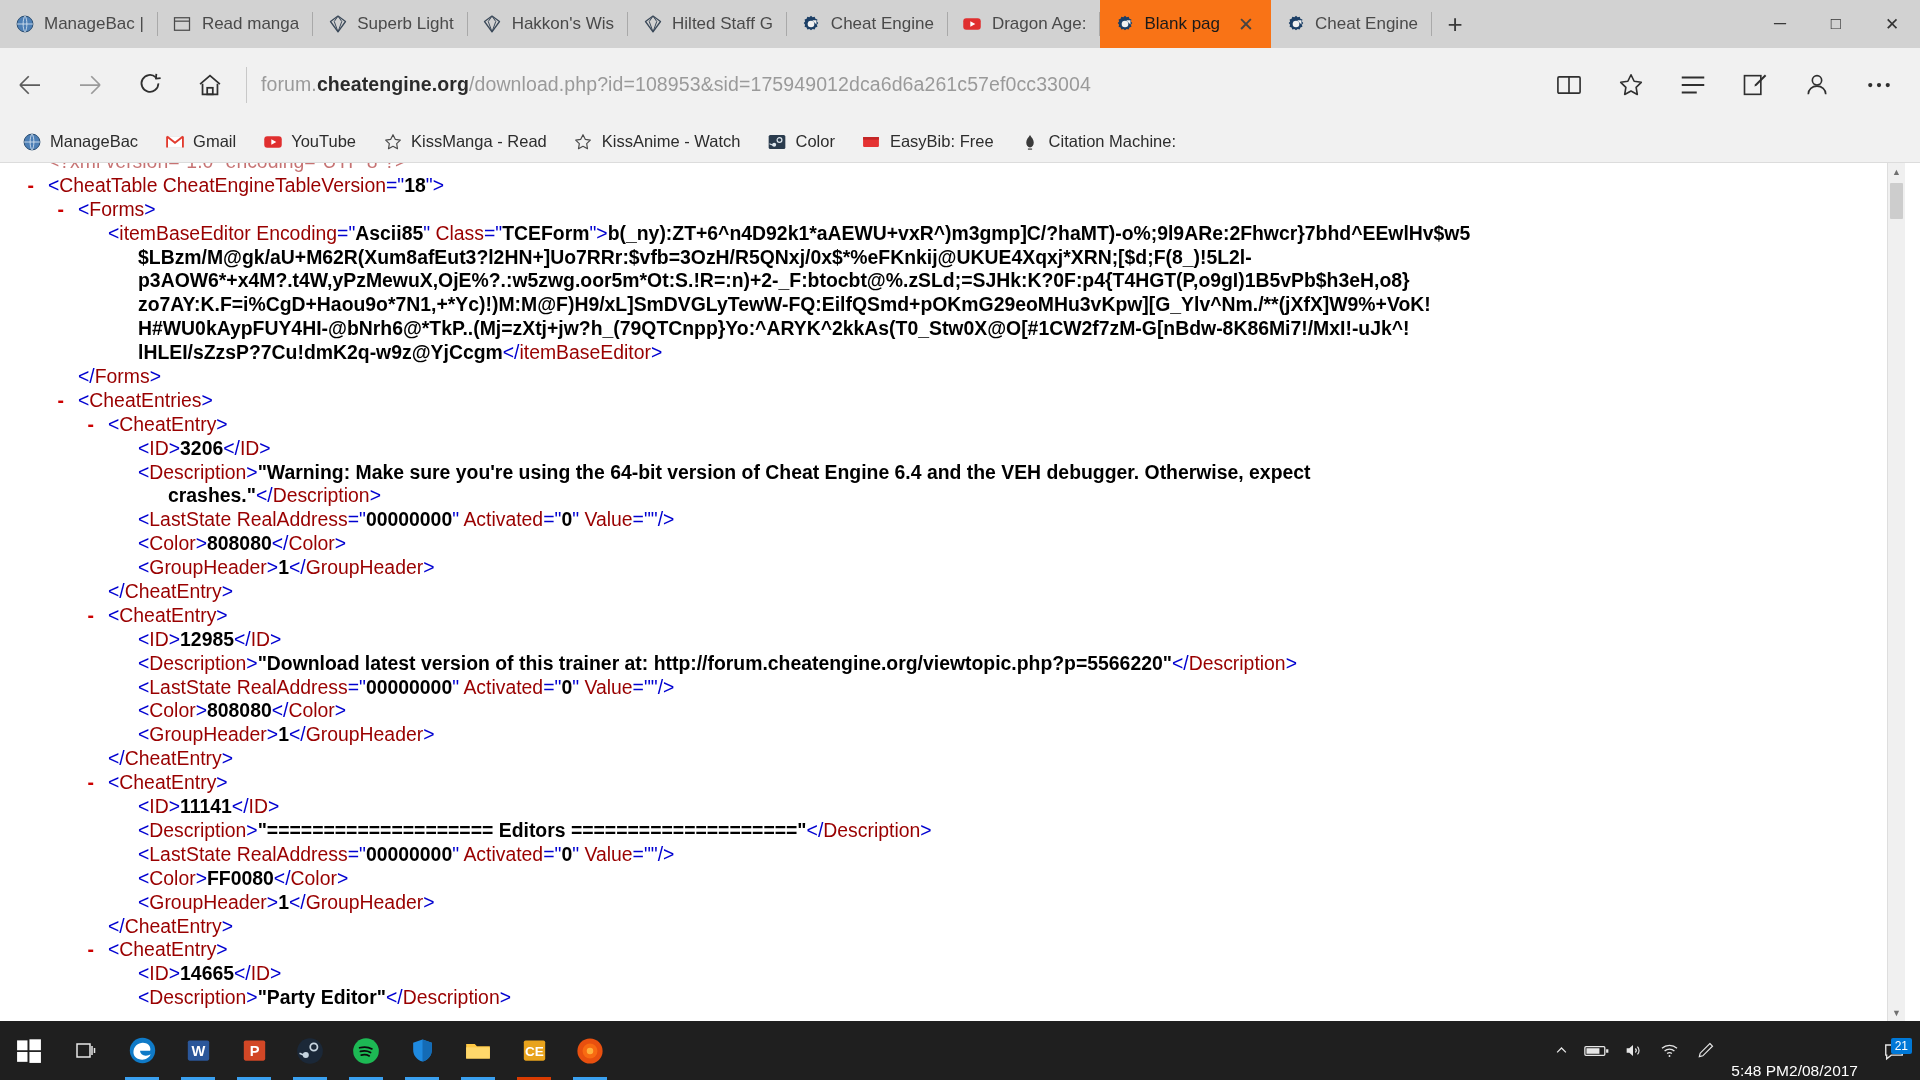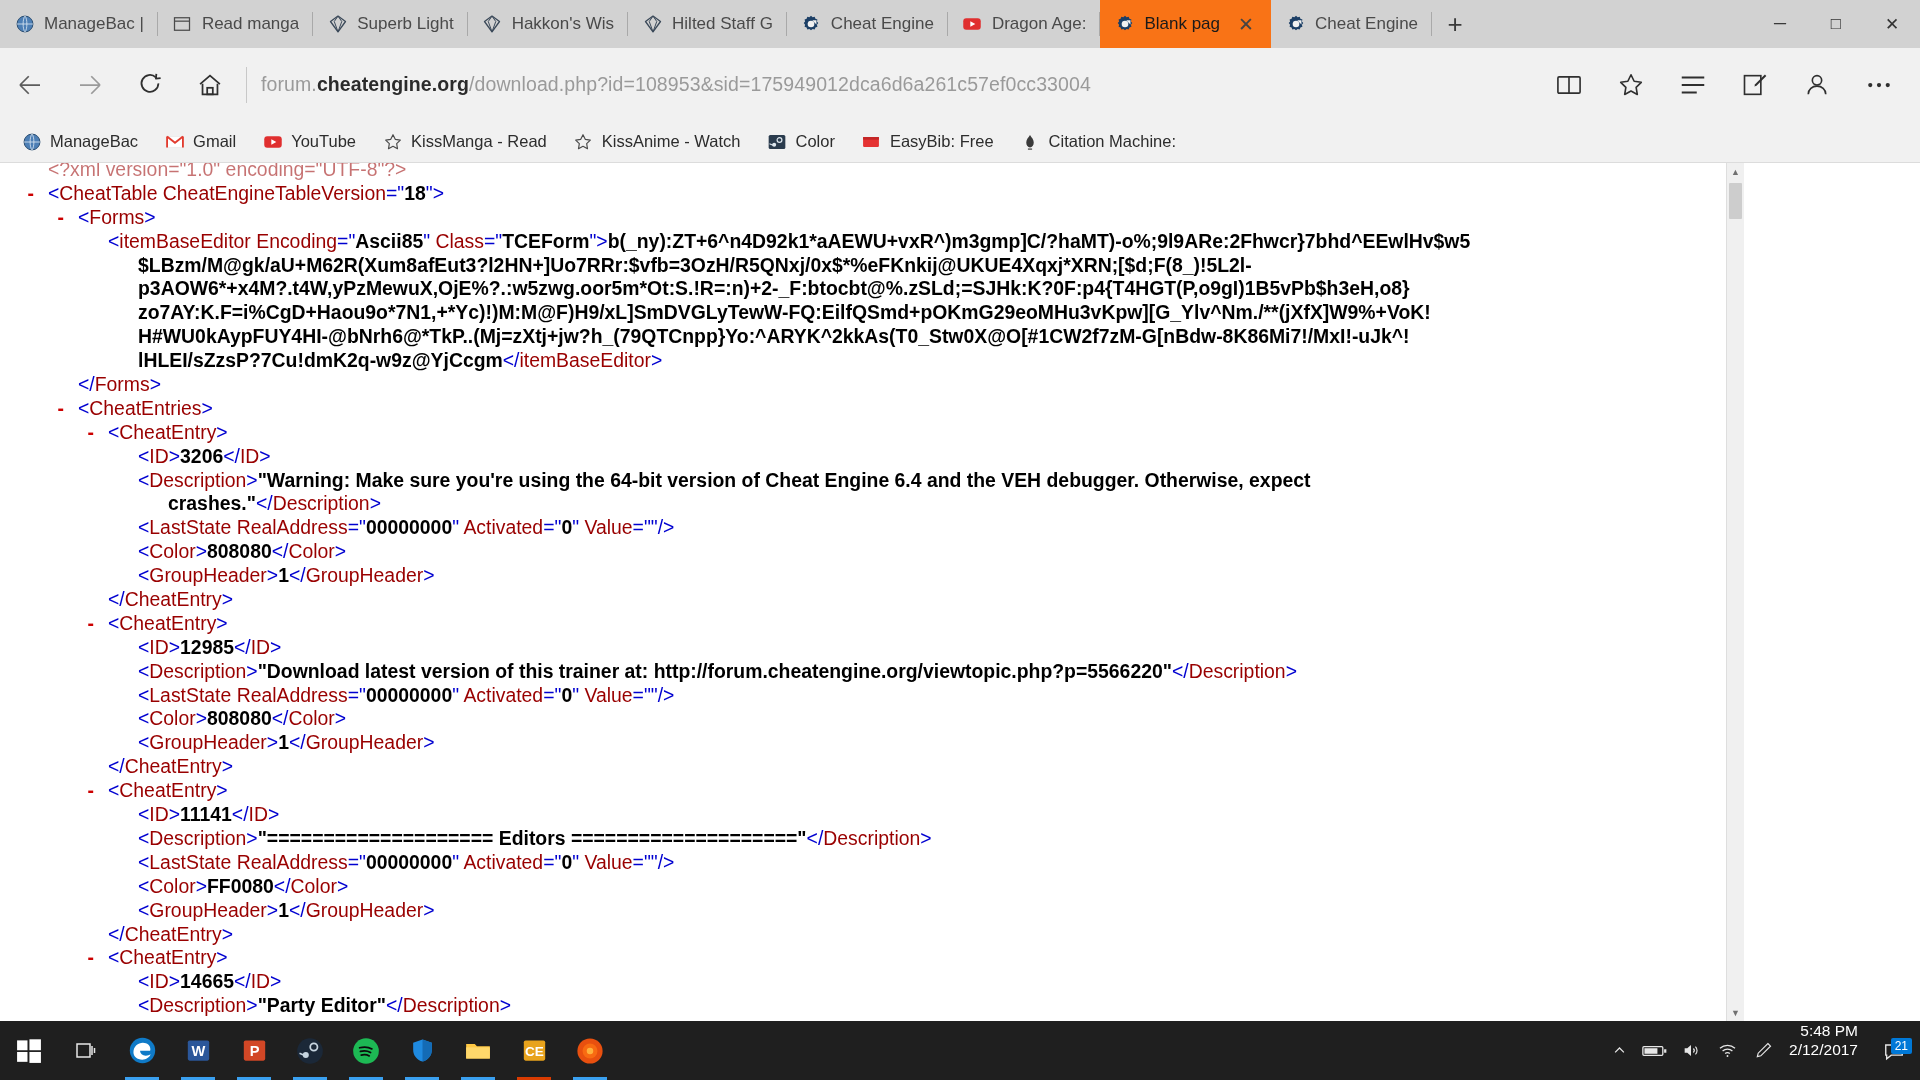--- a/index.html
+++ b/index.html
@@ -3,21 +3,21 @@
 <meta charset="utf-8">
 <style>
   html,body{margin:0;padding:0;}
   body{
     width:1920px;height:1080px;
     background:#ffffff;
     font-family:"Liberation Sans", sans-serif;
     overflow:hidden;
     -webkit-font-smoothing:antialiased;
   }
-  .app{position:relative;width:1744px;height:1080px;background:#ffffff;}
+  .app{position:relative;width:1905px;height:1080px;background:#ffffff;}
 
   
   .tabstrip{
     position:absolute;left:0;top:0;width:1920px;height:48px;
     background:#d2d2d2;display:flex;align-items:flex-end;
   }
   .tab{
     height:48px;display:flex;align-items:center;gap:9px;
     padding:0 14px;box-sizing:border-box;
     position:relative;min-width:0;
@@ -70,21 +70,21 @@
   }
   .fav{display:flex;align-items:center;gap:8px;padding:0 13px;height:42px;color:#2d2d2d;font-size:16.5px;white-space:nowrap;}
   .favicon{width:21px;height:21px;display:flex;align-items:center;justify-content:center;flex:0 0 21px;}
 
   
   .content{
     position:absolute;left:0;top:163px;width:1920px;height:858px;
     background:#ffffff;overflow:hidden;
   }
   .xmlview{
-    position:absolute;left:0;top:8px;
+    position:absolute;left:0;top:0;
     padding:0 0 0 18px;
     font-family:"Liberation Sans", sans-serif;
     font-size:19.4px;
     line-height:23.9px;
     white-space:pre;
     color:#000;
   }
   .ln{display:block;height:23.9px;}
   .tg{color:#990000;}
   .br{color:#0000d0;}
@@ -118,21 +118,21 @@
   .tbicon{
     width:56px;height:59px;display:flex;align-items:center;justify-content:center;position:relative;
   }
   .tbicon.running::after{
     content:"";position:absolute;bottom:0;left:11px;right:11px;height:3px;background:#3aa0f0;
   }
   .tbicon.act::after{background:#d83b01;}
   .tray{margin-left:auto;display:flex;align-items:center;height:59px;padding-right:4px;}
   .trayitem{width:36px;height:59px;display:flex;align-items:center;justify-content:center;color:#e6e6e6;}
   .clock{
-    display:flex;flex-direction:column;align-items:flex-end;justify-content:flex-start;
+    display:flex;flex-direction:row;align-items:flex-end;justify-content:center;
     color:#ffffff;font-size:15.5px;line-height:19px;padding:0 14px 0 8px;height:59px;
   }
   .actioncenter{
     width:44px;height:59px;display:flex;align-items:center;justify-content:center;position:relative;
   }
   .badge{
     background:#0078d7;color:#fff;font-size:12px;border-radius:2px;
     padding:1px 4px;position:absolute;right:4px;top:17px;
   }
 </style>
@@ -490,21 +490,21 @@
             <circle cx="12" cy="19" r="1.2" fill="#e6e6e6" stroke="none"></circle>
           </svg>
       </div>
       <div class="trayitem">
         <svg width="19" height="19" viewBox="0 0 24 24" fill="none" stroke="#e6e6e6" stroke-width="1.5">
             <path d="M17.5 3.2l3.3 3.3L8.6 18.7l-4.4 1.1 1.1-4.4z"></path>
           </svg>
       </div>
       <div class="clock">
         <span>5:48 PM</span>
-        <span>2/12/2017</span>
+        <span>2/08/2017</span>
       </div>
       <div class="actioncenter">
         <svg width="24" height="22" viewBox="0 0 24 24" fill="none" stroke="#e6e6e6" stroke-width="1.5">
             <path d="M3 5.5h18v11H9l-5 4v-4H3z"></path>
           </svg>
         <span class="badge">21</span>
       </div>
     </div>
   </div>
 

